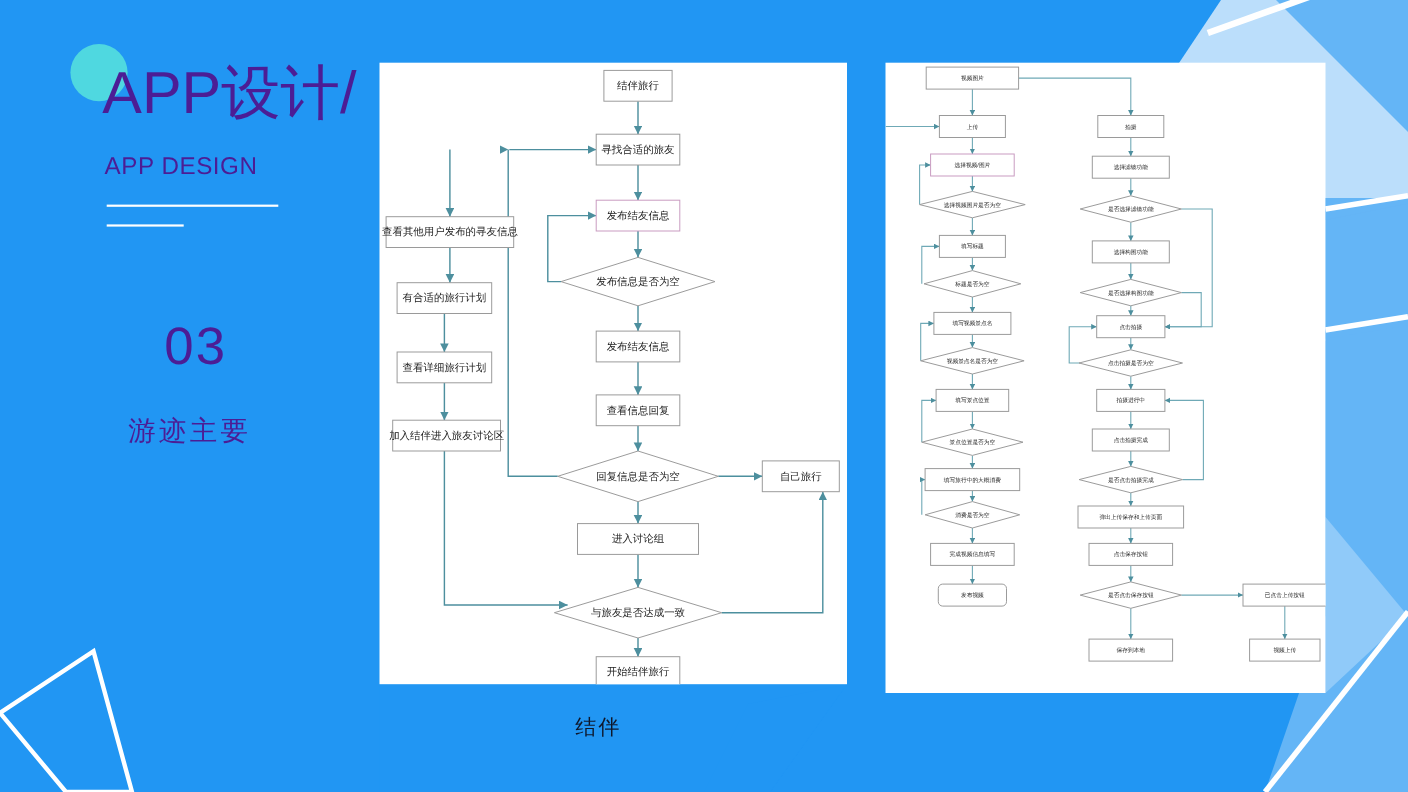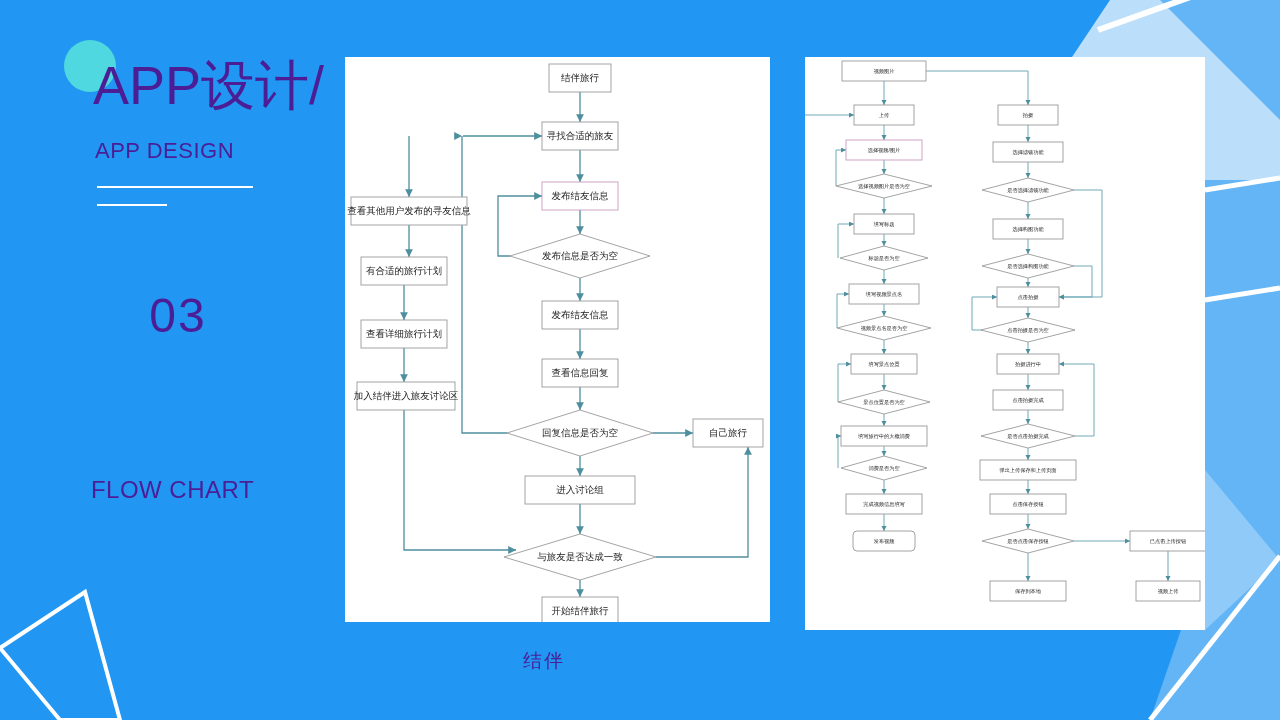--- a/index.html
+++ b/index.html
@@ -82,21 +82,21 @@
     left: 0; top: 476px;
     width: 345px;
     text-align: center;
     font-size: 24px;
     letter-spacing: 0.5px;
   }
   .bottom-cn {
     position: absolute;
     left: 523px; top: 648px;
     font-size: 19px;
-    color: #4c1d95;
+    color: #0f172a;
     letter-spacing: 2px;
     z-index: 1;
   }
 
   
   .panel {
     position: absolute;
     background: #ffffff;
     z-index: 3;
   }
@@ -137,21 +137,21 @@
   <line x1="1150" y1="720" x2="1280" y2="556" stroke="#ffffff" stroke-width="5"></line>
 </svg>
 
 <div class="title-col">
   <div class="dot"></div>
   <div class="app-title">APP设计/</div>
   <div class="app-sub">APP DESIGN</div>
   <div class="rule-long"></div>
   <div class="rule-short"></div>
   <div class="num">03</div>
-  <div class="flow-chart-label">FLOW CHART</div>
+  <div class="cn-line1">游迹主要</div>
 </div>
 
 <div class="bottom-cn">结伴</div>
 
 <div class="panel" id="panel-left-full"></div>
 <div class="panel" id="panel-right"></div>
 
 <svg class="chart-svg" id="svg-left" width="425" height="565" viewBox="345 57 425 565">
   <defs>
     <marker id="arrL" markerWidth="7" markerHeight="7" refX="6" refY="3" orient="auto">

